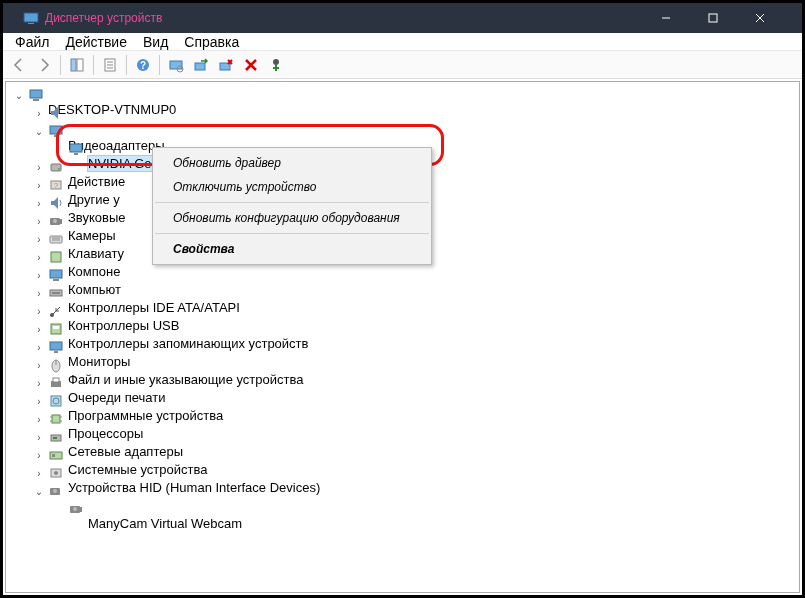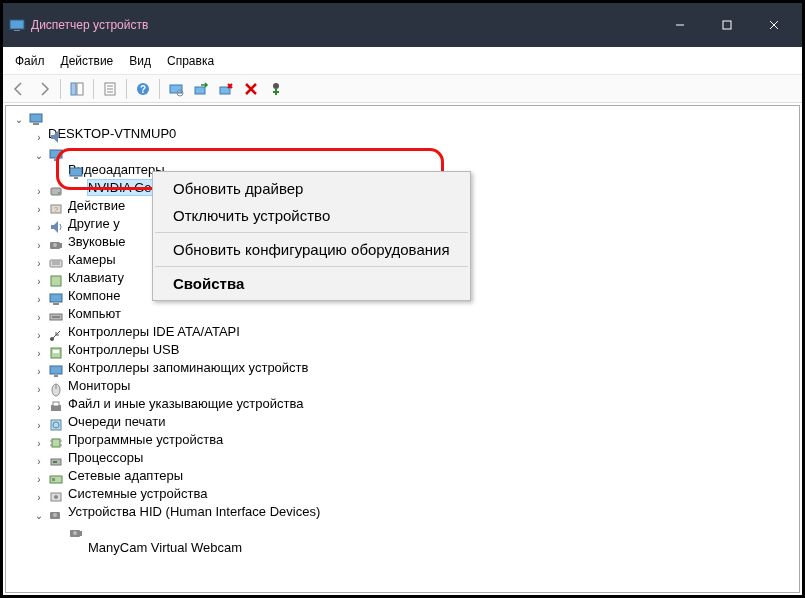--- a/index.html
+++ b/index.html
@@ -2,34 +2,34 @@
 <html><head>
 <meta charset="utf-8">
 <style>
   * { box-sizing: border-box; margin: 0; padding: 0; font-family: "Segoe UI", Tahoma, sans-serif; }
   body { background: #fff; }
   .window {
     width: 805px; height: 598px; border: 3px solid #000; background: #fff;
     display: flex; flex-direction: column; position: relative;
   }
   .titlebar {
-    height: 44px; background: #2b3240; color: #f9a8d4; display: flex;
-    align-items: center; padding: 0 6px; font-size: 12px;
+    height: 30px; background: #2b3240; color: #ec4899; display: flex;
+    align-items: center; padding: 0 20px; font-size: 12px;
   }
   .titlebar .icon { width: 16px; height: 16px; margin-right: 6px; }
   .titlebar .title { flex: 1; }
   .winbtns { display: flex; gap: 2px; }
   .winbtn {
     width: 45px; height: 28px; display: flex; align-items: center;
     justify-content: center; color: #fff; cursor: default;
   }
   .winbtn svg { width: 10px; height: 10px; }
   .menubar {
-    height: 28px; background: #fff; border-bottom: 1px solid #e8e8e8;
-    display: flex; align-items: center; padding: 0 4px; font-size: 12px;
+    height: 18px; background: #fff; border-bottom: 1px solid #e8e8e8;
+    display: flex; align-items: center; padding: 0 4px; font-size: 14px;
   }
   .menuitem { padding: 2px 8px; cursor: default; }
   .toolbar {
     height: 28px; background: #fafafa; border-bottom: 1px solid #ddd;
     display: flex; align-items: center; padding: 0 4px; gap: 1px;
   }
   .tbtn {
     width: 24px; height: 24px; display: flex; align-items: center;
     justify-content: center; cursor: default; border: 1px solid transparent;
   }
@@ -45,22 +45,22 @@
   }
   .nodeicon { width: 16px; height: 16px; margin: 0 4px 0 2px; flex-shrink: 0; }
   .label { white-space: nowrap; margin-top: 28px; }
   .sel { background: #cce8ff; outline: 1px solid #99d1ff; }
   .highlight {
     position: absolute; border: 3px solid #e11; border-radius: 14px;
     pointer-events: none;
   }
   .ctxmenu {
     position: absolute; background: #f2f2f2; border: 1px solid #b9b9b9;
-    box-shadow: 2px 2px 4px rgba(0,0,0,.25); font-size: 15px;
-    padding: 3px 0; min-width: 280px;
+    box-shadow: 2px 2px 4px rgba(0,0,0,.25); font-size: 12px;
+    padding: 3px 0; min-width: 280px; font-style: italic;
   }
   .ctxitem { padding: 5px 20px; cursor: default; }
   .ctxsep { height: 1px; background: #d0d0d0; margin: 3px 2px; }
   .ctxbold { font-weight: 600; }
 </style>
 </head>
 <body>
 
 <div class="window">
 

